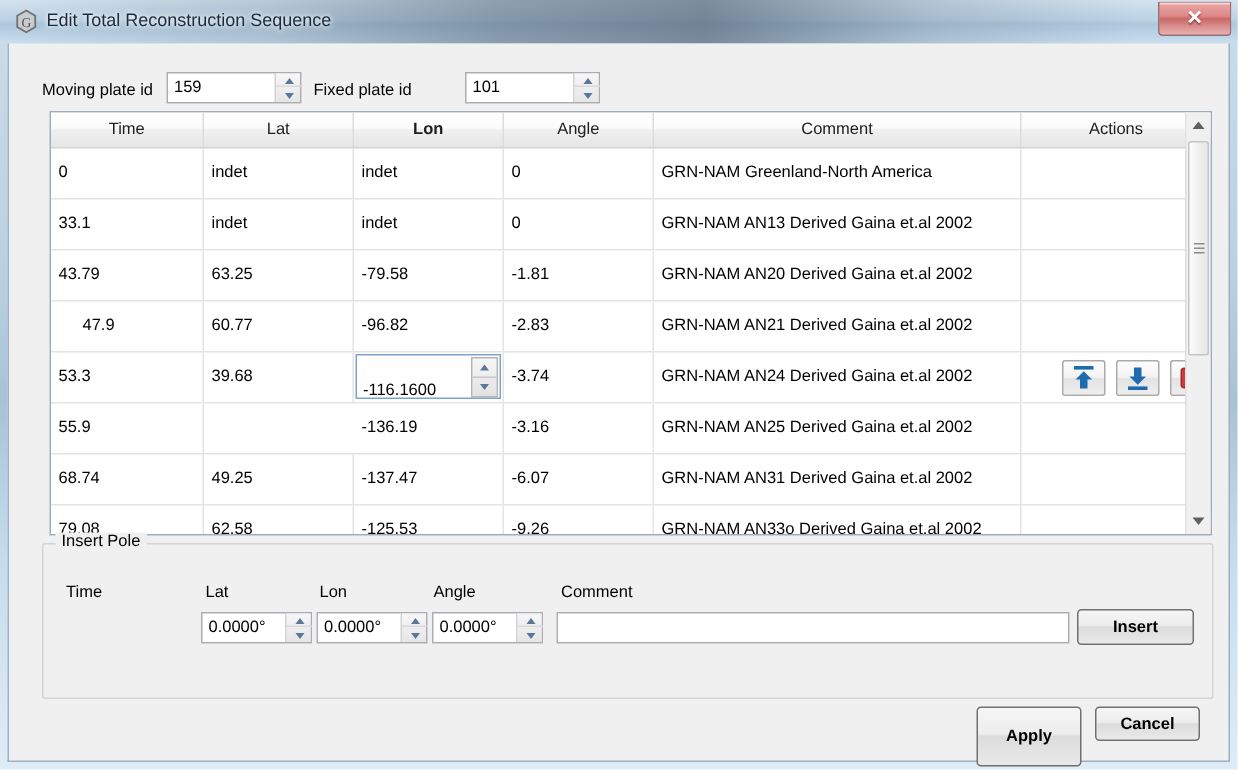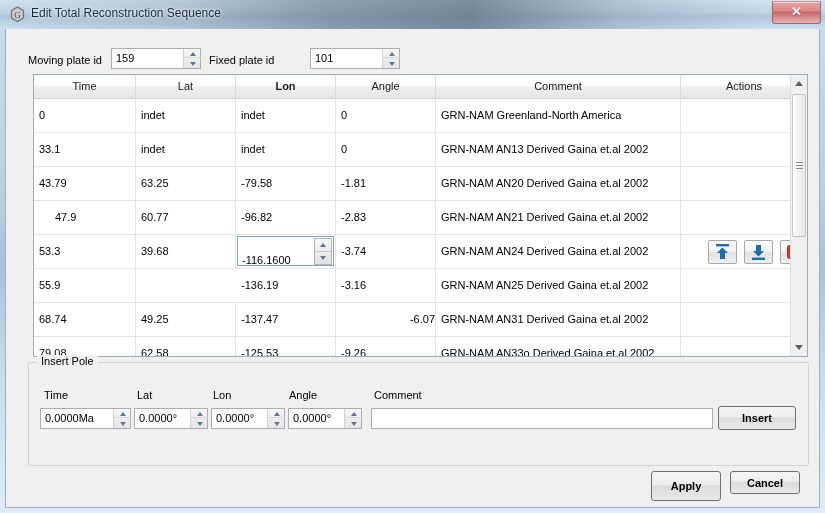--- a/index.html
+++ b/index.html
@@ -477,21 +477,21 @@
             <div class="td" style="left: 0px; width: 102px;">55.9</div>
             <div class="td" style="left: 202px; width: 100px;">-136.19</div>
             <div class="td" style="left: 302px; width: 100px;">-3.16</div>
             <div class="td" style="left: 402px; width: 245px;">GRN-NAM AN25 Derived Gaina et.al 2002</div>
             <div class="td actions" style="left: 647px; width: 126px;"></div>
           </div>
           <div class="trow" style="top: 204px;">
             <div class="td" style="left: 0px; width: 102px;">68.74</div>
             <div class="td" style="left: 102px; width: 100px;">49.25</div>
             <div class="td" style="left: 202px; width: 100px;">-137.47</div>
-            <div class="td" style="left: 302px; width: 100px; text-align: right;">-6.07</div>
+            <div class="td" style="left: 302px; width: 100px;">-6.07</div>
             <div class="td" style="left: 402px; width: 245px;">GRN-NAM AN31 Derived Gaina et.al 2002</div>
             <div class="td actions" style="left: 647px; width: 126px;"></div>
           </div>
           <div class="trow" style="top: 238px;">
             <div class="td" style="left: 0px; width: 102px;">79.08</div>
             <div class="td" style="left: 102px; width: 100px;">62.58</div>
             <div class="td" style="left: 202px; width: 100px;">-125.53</div>
             <div class="td" style="left: 302px; width: 100px;">-9.26</div>
             <div class="td" style="left: 402px; width: 245px;">GRN-NAM AN33o Derived Gaina et.al 2002</div>
             <div class="td actions" style="left: 647px; width: 126px;"></div>
@@ -520,31 +520,20 @@
     </div>
 
     <div class="lbl" style="left:40px; top:62px; position:absolute;"></div>
 
     <div class="lbl" style="left:38px; top:360px;">Time</div>
     <div class="lbl" style="left:131px; top:360px;">Lat</div>
     <div class="lbl" style="left:207px; top:360px;">Lon</div>
     <div class="lbl" style="left:283px; top:360px;">Angle</div>
     <div class="lbl" style="left:368px; top:360px;">Comment</div>
 
-    <div class="spin" style="left:34px; top:379px; width:91px;">
-      <span class="val">0.0000Ma</span>
-      <span class="btns">
-        <span class="up">
-            <i class="arrow-up"></i>
-          </span>
-        <span class="dn">
-            <i class="arrow-dn"></i>
-          </span>
-      </span>
-    </div>
 
     <div class="spin" style="left:128px; top:379px; width:74px;">
       <span class="val">0.0000°</span>
       <span class="btns">
         <span class="up">
             <i class="arrow-up"></i>
           </span>
         <span class="dn">
             <i class="arrow-dn"></i>
           </span>
@@ -574,17 +563,17 @@
           </span>
       </span>
     </div>
 
     <div class="field" style="left:365px; top:379px; width:342px;">
       <span class="fval"></span>
     </div>
 
     <button class="pushbtn" style="left:712px; top:377px; width:78px; height:24px;">Insert</button>
 
-    <button class="pushbtn" style="left:645px; top:442px; width:70px; height:30px;">Apply</button>
+    <button class="pushbtn" style="left:645px; top:442px; width:70px; height:40px;">Apply</button>
     <button class="pushbtn" style="left:724px; top:442px; width:70px; height:23px;">Cancel</button>
 
   </div>
 </div>
 
 </body></html>

